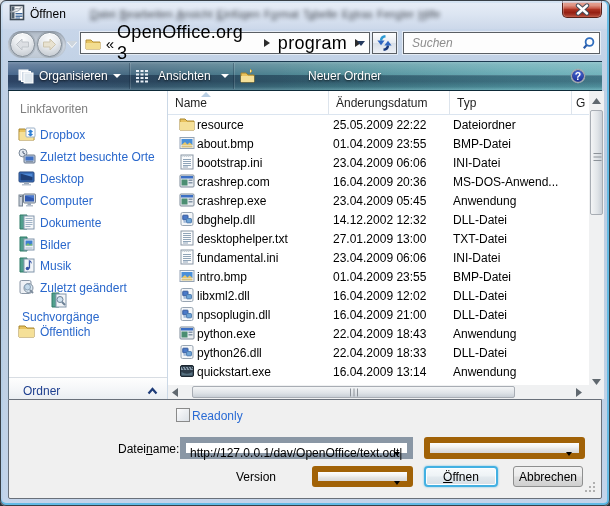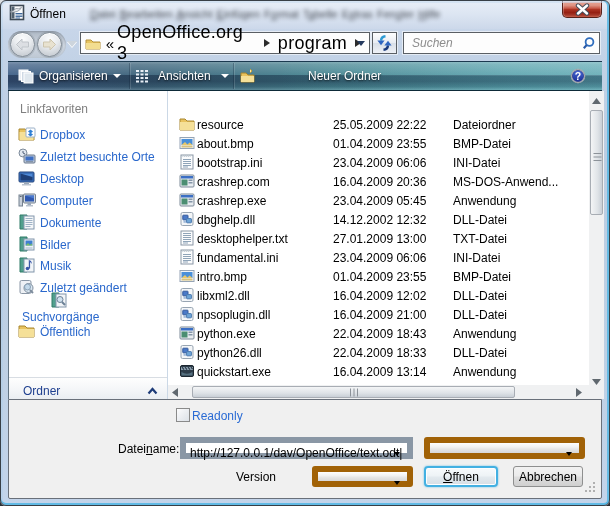--- a/index.html
+++ b/index.html
@@ -320,20 +320,29 @@
           <span class="lbl">Öffentlich</span>
         </div>
       <div id="ordnerbar">
           <span class="txt">Ordner</span>
           <svg width="11" height="8">
             <path d="M1.5 6.5 L5.5 2 L9.5 6.5" fill="none" stroke="#1e3c78" stroke-width="2.2"></path>
           </svg>
         </div>
     </div>
     <div id="filelist">
+      <div id="lheader">
+        <div class="hcol" style="left:0;width:161px;">Name</div>
+          <svg style="position:absolute;left:31px;top:0px;z-index:3;" width="14" height="7">
+            <path d="M7 1 L12 6 L2 6 Z" fill="#b9cfe4"></path>
+          </svg>
+        <div class="hcol" style="left:161px;width:121px;">Änderungsdatum</div>
+        <div class="hcol" style="left:282px;width:122px;">Typ</div>
+        <div class="hcol" style="left:404px;width:32px;border-right:none;padding-left:4px;">G</div>
+      </div>
       <div id="rows">
         <div class="row" style="top:0px;">
             <span class="ic"><svg width="16" height="16">
                 <path d="M1 3 L6 3 L8 5 L15 5 L15 14 L1 14 Z" fill="#e9c35e" stroke="#a8862f"></path>
                 <path d="M1 6 L15 6 L15 14 L1 14 Z" fill="#f5e098"></path>
               </svg></span>
             <span class="nm">resource</span>
             <span class="dt">25.05.2009 22:22</span>
             <span class="tp">Dateiordner</span>
           </div>

